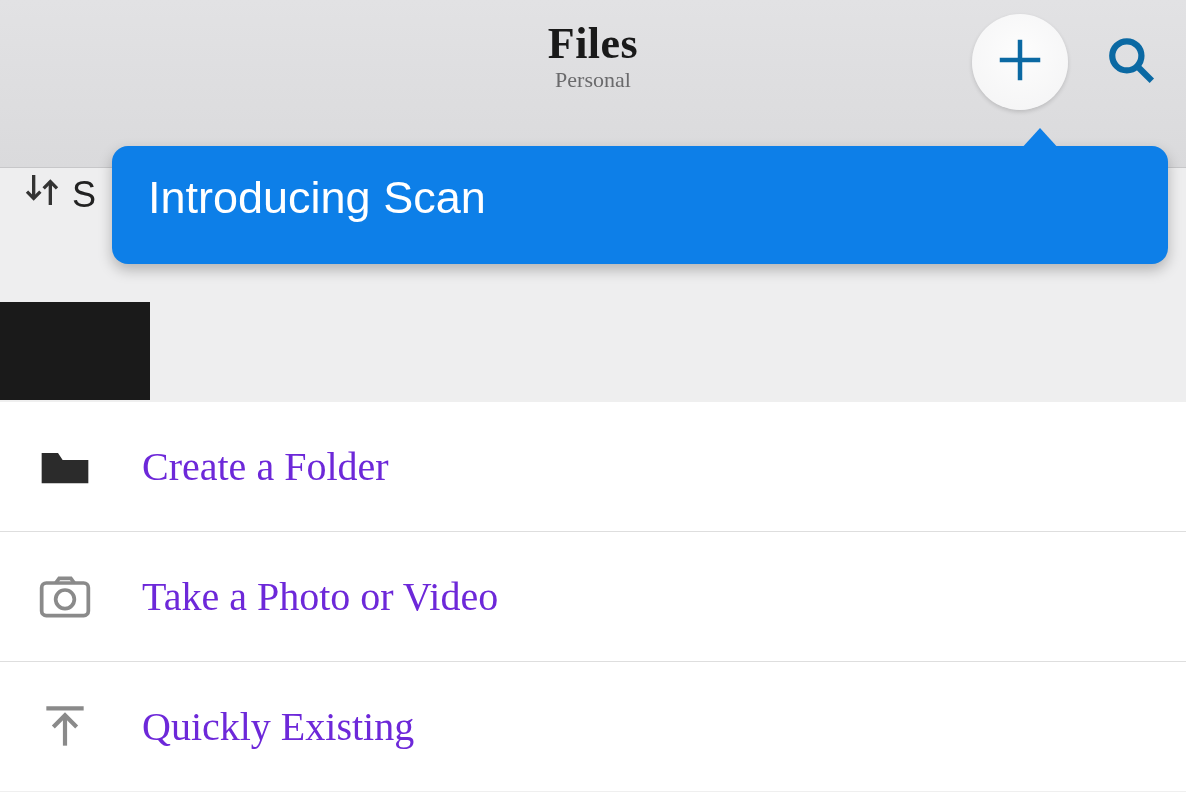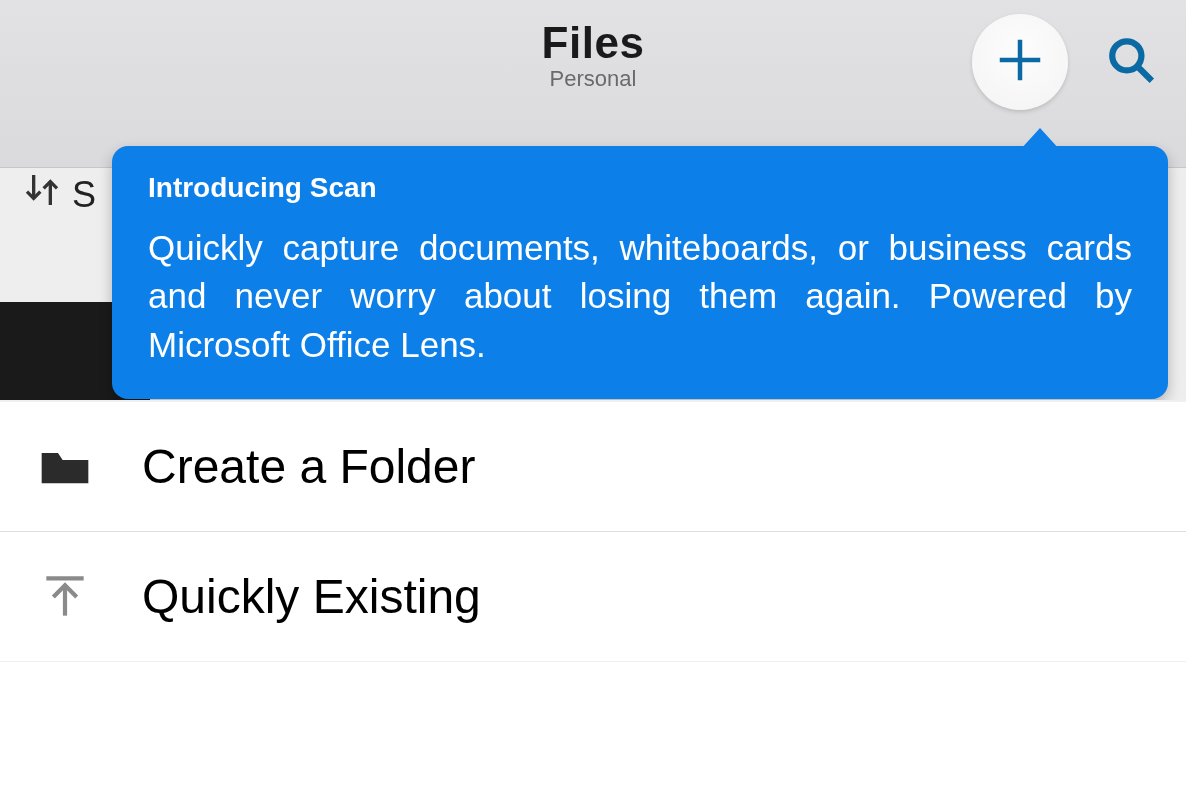--- a/index.html
+++ b/index.html
@@ -1,38 +1,38 @@
 <!DOCTYPE html>
 <html><head>
 <meta charset="utf-8">
 <style>
   * { box-sizing: border-box; margin: 0; padding: 0; }
   html, body { width: 1186px; height: 792px; overflow: hidden; font-family: -apple-system, "Helvetica Neue", Helvetica, Arial, sans-serif; background: #fff; }
   .top-section { position: relative; width: 100%; height: 400px; background: #eeeeef; overflow: hidden; }
-  .header { width: 100%; height: 168px; background: linear-gradient(#e2e2e4,#dadadc); border-bottom: 1px solid #c7c7c9; position: relative; }
+  .header { width: 100%; height: 168px; background: linear-gradient(#e2e2e4,#dadadc); border-bottom: 1px solid #c7c7c9; position: relative; font-family: Liberation Serif, serif; }
   .title-block { position: absolute; left:0; right:0; top: 18px; text-align: center; }
   .title { font-size: 44px; font-weight: 600; color: #1a1a1a; letter-spacing: 0.5px; }
   .subtitle { font-size: 22px; color: #6a6a6c; margin-top: -2px; }
   .header-right { position: absolute; right: 30px; top: 14px; display: flex; align-items: center; gap: 38px; }
   .plus-btn { width: 96px; height: 96px; border-radius: 50%; background: radial-gradient(circle at 50% 40%, #fdfdfd, #f3f3f4); box-shadow: 0 2px 4px rgba(0,0,0,0.15); display: flex; align-items: center; justify-content: center; }
   .plus-btn svg { width: 54px; height: 54px; stroke: #0b69a3; stroke-width: 2; }
   .search-icon svg { width: 50px; height: 50px; stroke: #0b69a3; stroke-width: 3; fill: none; }
   .sort-row { position: absolute; left: 22px; top: 170px; display: flex; align-items: center; gap: 10px; color: #222; font-size: 36px; }
   .sort-row svg { width: 40px; height: 40px; stroke: #333; stroke-width: 2; fill: none; }
   .callout { position: absolute; top: 146px; left: 112px; right: 18px; background: #0d7fe8; color: #fff; border-radius: 16px; padding: 26px 36px 30px 36px; box-shadow: 0 6px 14px rgba(0,0,0,0.25); z-index: 5; }
   .callout-arrow { position: absolute; top: -18px; right: 108px; width: 0; height: 0; border-left: 20px solid transparent; border-right: 20px solid transparent; border-bottom: 22px solid #0d7fe8; }
-  .callout-title { font-size: 28px; font-weight: 700; margin-bottom: 20px; }
+  .callout-title { font-size: 45px; font-weight: 400; margin-bottom: 10px; }
   .callout-body { font-size: 35px; line-height: 1.38; text-align: justify; text-justify: inter-word; }
   .dark-thumb { position: absolute; left: 0px; top: 302px; width: 150px; height: 98px; background: #1a1a1a; z-index:1;}
   .bottom-section { width: 100%; background: #ffffff; border-top: 2px solid #efefef; }
   .menu-item { display: flex; align-items: center; height: 130px; padding: 0 28px 0 36px; border-bottom: 1px solid #dedede; gap: 48px; }
   .menu-item:last-child { border-bottom: 1px solid #efefef; }
   .menu-icon { width: 58px; height: 58px; display:flex; align-items:center; justify-content:center; }
   .menu-icon svg { width: 56px; height: 56px; }
-  .menu-label { font-size: 48px; color: #000000; }
+  .menu-label { font-size: 40px; color: #6d28d9; font-family: Liberation Serif, serif; }
 </style>
 </head>
 <body>
 
 <div class="top-section">
 
   <div class="header">
     <div class="title-block">
       <div class="title">Files</div>
       <div class="subtitle">Personal</div>
@@ -67,36 +67,45 @@
         </svg>
     </span>
     <span>S</span>
   </div>
 
   <div class="dark-thumb"></div>
 
   <div class="callout">
     <div class="callout-arrow"></div>
     <div class="callout-title">Introducing Scan</div>
-    <div class="callout-body">Quickly capture documents, whiteboards, or business cards and never worry about losing them again. Powered by Microsoft Office Lens.</div>
   </div>
 
 </div>
 
 <div class="bottom-section">
 
   <div class="menu-item">
     <span class="menu-icon">
       <svg viewBox="0 0 24 24">
           <path fill="#2b2b2b" d="M2 6h7l2 3h11v10H2z"></path>
         </svg>
     </span>
     <span class="menu-label">Create a Folder</span>
   </div>
 
+  <div class="menu-item">
+    <span class="menu-icon">
+      <svg viewBox="0 0 24 24" fill="none" stroke="#8a8a8a" stroke-width="1.6">
+          <rect x="2" y="6" width="20" height="14" rx="2"></rect>
+          <path d="M8 6l1.5-2h5L16 6"></path>
+          <circle cx="12" cy="13" r="4"></circle>
+        </svg>
+    </span>
+    <span class="menu-label">Take a Photo or Video</span>
+  </div>
 
   <div class="menu-item">
     <span class="menu-icon">
       <svg viewBox="0 0 24 24" fill="none" stroke="#8a8a8a" stroke-width="1.8">
           <line x1="4" y1="4" x2="20" y2="4"></line>
           <line x1="12" y1="20" x2="12" y2="7"></line>
           <path d="M7 12l5-5 5 5"></path>
         </svg>
     </span>
     <span class="menu-label">Quickly Existing</span>

